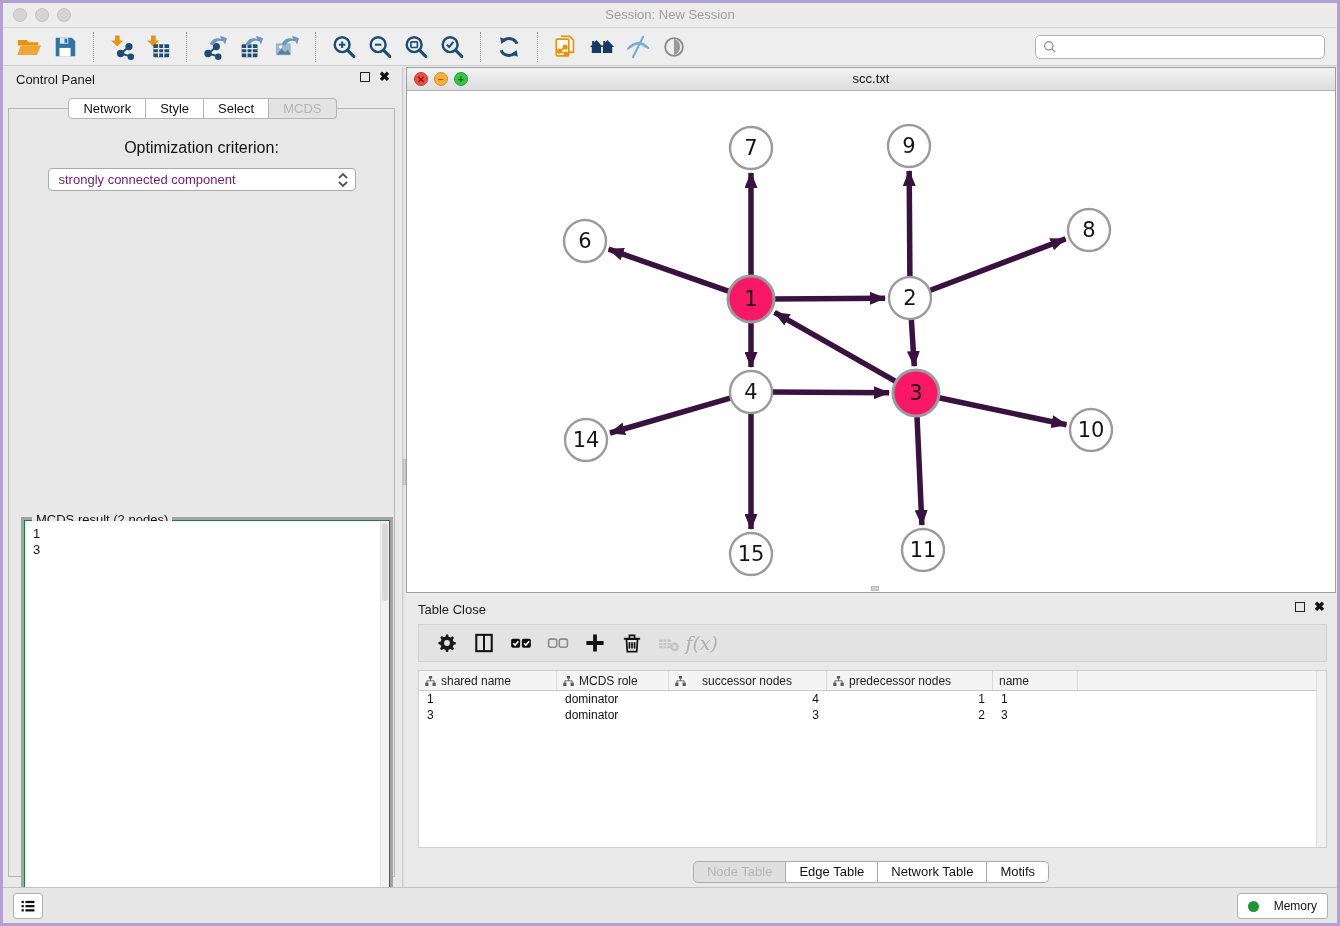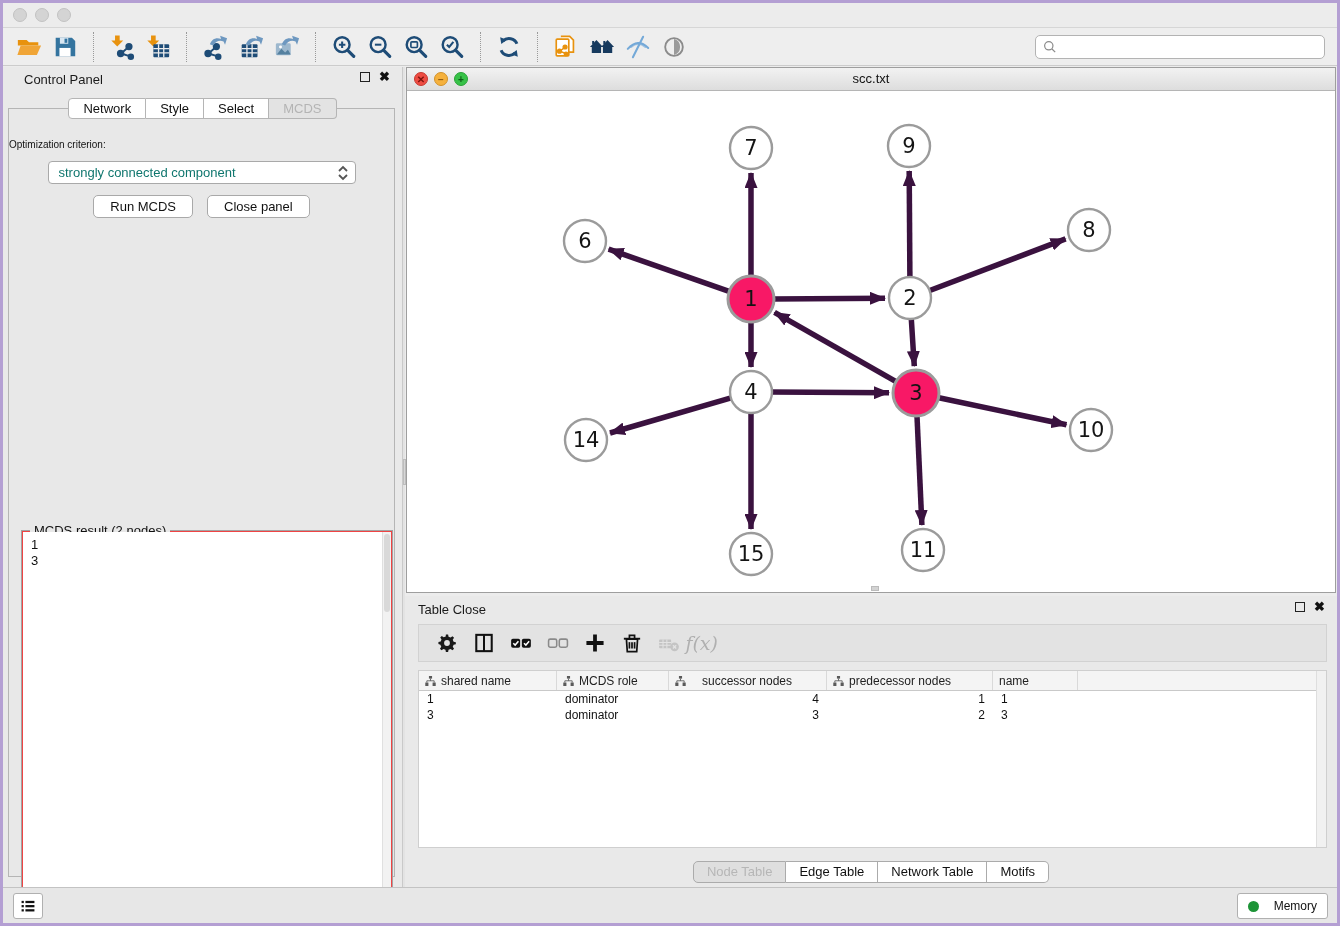--- a/index.html
+++ b/index.html
@@ -18,40 +18,40 @@
   .tb-btn svg { width:26px; height:26px; }
   .tb-sep { width:1px; height:30px; border-left:1px dotted #9a9a9a; margin:0 10px; }
   .searchbox { margin-left:auto; margin-right:12px; width:290px; height:24px; background:#fff; border:1px solid #b3b3b3; border-radius:5px; display:flex; align-items:center; padding:0 6px; }
   .searchbox svg { width:16px; height:16px; flex:0 0 auto; }
   .searchbox input { border:none; outline:none; flex:1; height:20px; font-size:12px; background:transparent; margin-left:4px; }
 
   
   .main { position:absolute; top:64px; left:0; right:0; bottom:36px; }
 
   
-  .cp { position:absolute; left:0; top:0; width:399px; height:100%; background:#e9e9e9;padding-left:8px; }
+  .cp { position:absolute; left:0; top:0; width:399px; height:100%; background:#e9e9e9; }
   .v-split { position:absolute; left:399px; top:0; width:3px; height:100%; background:#e3e3e3; border-left:1px solid #c9c9c9; }
   .v-grip { position:absolute; left:0; top:392px; width:3px; height:26px; background:#d7d7d7; border:1px solid #bdbdbd; }
   .cp-header { position:relative; height:24px; }
   .cp-title { position:absolute; left:13px; top:5px; font-size:13px; color:#1a1a1a; }
   .panel-btns { position:absolute; right:12px; top:5px; display:flex; gap:9px; align-items:center; }
   .float-btn { width:10px; height:10px; border:1.6px solid #222; cursor:pointer; }
   .close-btn { font-size:13px; font-weight:bold; color:#111; line-height:10px; cursor:pointer; }
   .cp-tabs { position:absolute; left:0; right:0; top:31px; display:flex; justify-content:center; z-index:2; }
   .cp-tab { height:21px; line-height:19px; padding:0 14px; font-size:13px; background:#fff; border:1px solid #b5b5b5; border-left-width:0; cursor:pointer; color:#111; }
   .cp-tab:first-child { border-left-width:1px; border-radius:4px 0 0 4px; }
   .cp-tab:last-child { border-radius:0 4px 4px 0; }
   .cp-tab.active { background:#e3e3e3; color:#b4b4b4; }
   .cp-panel { position:absolute; left:5px; right:7px; top:41px; bottom:10px; border:1px solid #b5b5b5; background:#e8e8e8; }
-  .opt-label { margin-top:30px; text-align:left; font-size:10px; color:#111; }
-  .criterion { position:relative; margin:11px auto 0; width:308px; height:23px; background:#fff; border:1px solid #a9a9a9; border-radius:4px; font-size:13px; line-height:21px; padding-left:10px; color:#0f766e; cursor:pointer; }
+  .opt-label { margin-top:30px; text-align:center; font-size:16px; color:#111; }
+  .criterion { position:relative; margin:11px auto 0; width:308px; height:23px; background:#fff; border:1px solid #a9a9a9; border-radius:4px; font-size:13px; line-height:21px; padding-left:10px; color:#701a75; cursor:pointer; }
   .criterion svg { position:absolute; right:5px; top:3px; width:14px; height:16px; }
   .btn-row { margin-top:11px; display:flex; justify-content:center; gap:14px; }
   .push-btn { height:23px; background:#fff; border:1px solid #a9a9a9; border-radius:5px; font-size:13px; padding:0 16px; color:#111; cursor:pointer; font-family:"Liberation Sans",sans-serif; }
-  .result-group { position:absolute; left:12px; top:421px; width:372px; height:375px; border:1px solid #a3a3a3; background:#ef4444; }
+  .result-group { position:absolute; left:12px; top:408px; width:372px; height:375px; border:3px solid #a3a3a3; background:#15803d; }
   .result-legend { position:absolute; left:8px; top:-8px; background:#e8e8e8; padding:0 4px; font-size:13px; color:#111; }
   .result-body { position:absolute; inset:1px; background:#fff; padding:5px 8px; font-size:13px; color:#111; line-height:16px; overflow:hidden; }
   .result-scroll { position:absolute; right:1px; top:1px; bottom:1px; width:9px; background:#f2f2f2; border-left:1px solid #e0e0e0; }
   .result-thumb { position:absolute; left:1px; top:2px; width:6px; height:78px; background:#d9d9d9; border-radius:3px; }
 
   
   .right-col { position:absolute; left:402px; top:0; right:0; bottom:0; }
   .net-frame { position:absolute; left:1px; top:0; width:930px; height:526px; border:1px solid #9e9e9e; background:#fff; }
   .nf-titlebar { position:relative; height:23px; background:linear-gradient(#f2f2f2,#dddddd); border-bottom:1px solid #b5b5b5; }
   .nf-lights { position:absolute; left:7px; top:4px; display:flex; gap:6px; }
@@ -97,20 +97,21 @@
 <body>
 
 <div class="app">
 
   <div class="titlebar">
     <div class="tl-group">
       <div class="tl"></div>
       <div class="tl"></div>
       <div class="tl"></div>
     </div>
+    <div class="win-title">Session: New Session</div>
   </div>
 
   <div class="toolbar">
     <div id="tb-icons" style="display:flex;align-items:center;">
         <div class="tb-btn">
           <svg viewBox="0 0 28 28">
             <path d="M2 6.5h9.5l2.5 2.5h10v3.5H2z" fill="#E8920E"></path>
             <path d="M1.5 22.5L5 12.5h22l-4.5 10z" fill="#F0A537"></path>
           </svg>
         </div>
@@ -287,24 +288,20 @@
           <div class="cp-tab active">MCDS</div>
         </div>
       <div class="cp-panel">
         <div class="opt-label">Optimization criterion:</div>
         <div class="criterion">
           <span>strongly connected component</span>
           <svg viewBox="0 0 14 16">
               <path d="M3 6l4-4 4 4" fill="none" stroke="#555" stroke-width="1.8"></path>
               <path d="M3 10l4 4 4-4" fill="none" stroke="#555" stroke-width="1.8"></path>
             </svg>
-        </div>
-        <div class="btn-row">
-          <button class="push-btn">Run MCDS</button>
-          <button class="push-btn">Close panel</button>
         </div>
         <div class="result-group">
           <div class="result-legend">MCDS result (2 nodes)</div>
           <div class="result-body" id="result-body">
               <div>1</div>
               <div>3</div>
             </div>
           <div class="result-scroll">
               <div class="result-thumb"></div>
             </div>

